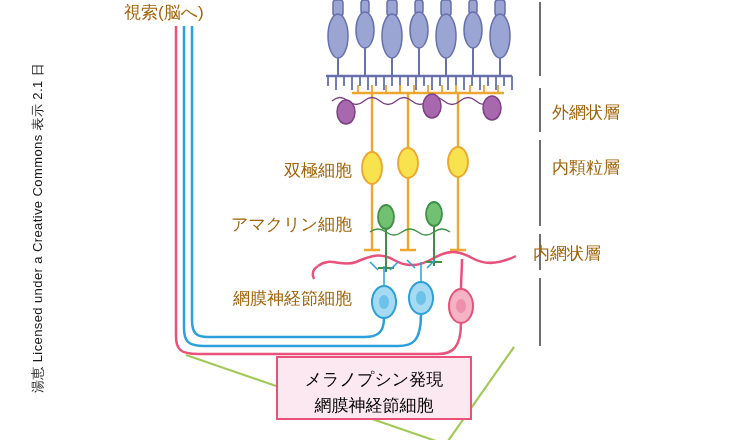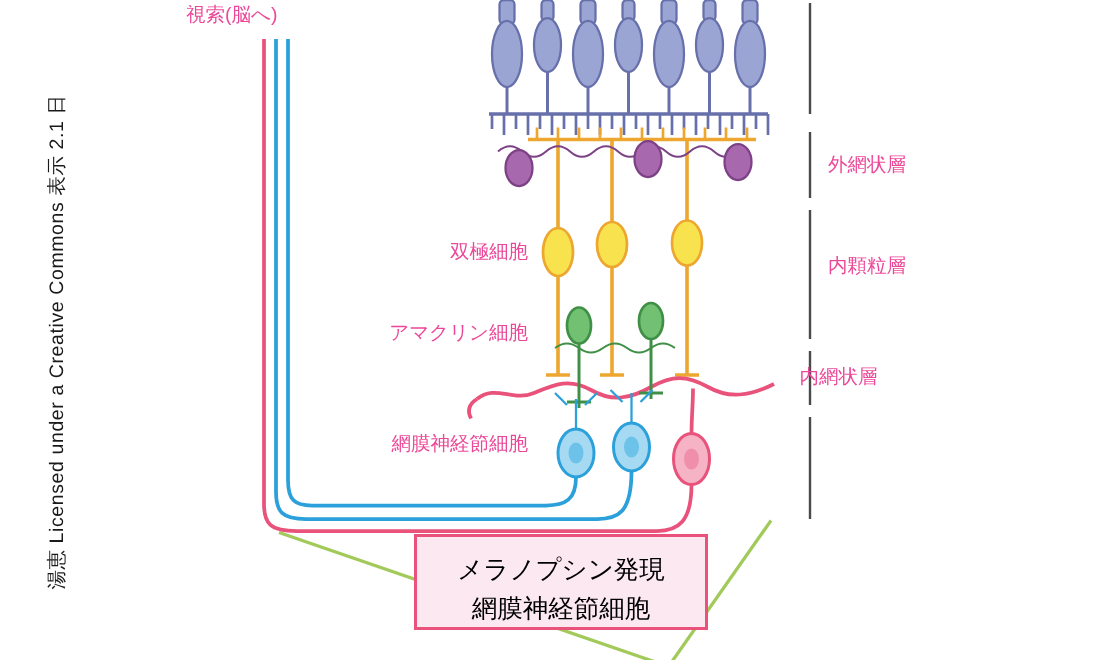--- a/index.html
+++ b/index.html
@@ -1,19 +1,19 @@
 <!DOCTYPE html>
 <html><head>
 <meta charset="utf-8">
 <style>
   html,body{margin:0;padding:0;background:#fff}
   .stage{position:relative;width:732px;height:440px;background:#ffffff;overflow:hidden;
          font-family:"Liberation Sans","DejaVu Sans",sans-serif;color:#000}
   .stage svg{position:absolute;left:0;top:0}
-  .lbl{position:absolute;font-size:13px;white-space:nowrap;color:#ec4899}
+  .lbl{position:absolute;font-size:17px;white-space:nowrap;color:#a16207}
   .attrib{position:absolute;left:38px;top:228px;transform:translate(-50%,-50%) rotate(-90deg);
           font-size:13px;white-space:nowrap;letter-spacing:.4px;color:#1a1a1a}
   .callout{position:absolute;left:276px;top:356px;width:192px;height:60px;
            background:#fce8f0;border:2px solid #e8527b;
            display:flex;flex-direction:column;align-items:center;justify-content:flex-end;
            font-size:17px;line-height:1.5;text-align:center}
 </style>
 </head>
 <body>
 
@@ -106,17 +106,17 @@
     <div>網膜神経節細胞</div>
   </div>
 
   <div class="lbl" style="left:124px;top:1px">視索(脳へ)</div>
 
   <div class="lbl" style="right:380px;top:159px">双極細胞</div>
   <div class="lbl" style="right:380px;top:213px">アマクリン細胞</div>
   <div class="lbl" style="right:380px;top:287px">網膜神経節細胞</div>
 
   <div class="lbl" style="left:552px;top:101px">外網状層</div>
-  <div class="lbl" style="left:552px;top:168px">内顆粒層</div>
+  <div class="lbl" style="left:552px;top:156px">内顆粒層</div>
   <div class="lbl" style="left:533px;top:242px">内網状層</div>
 
   <div class="attrib">湯恵 Licensed under a Creative Commons 表示 2.1 日</div>
 </div>
 
 </body></html>

